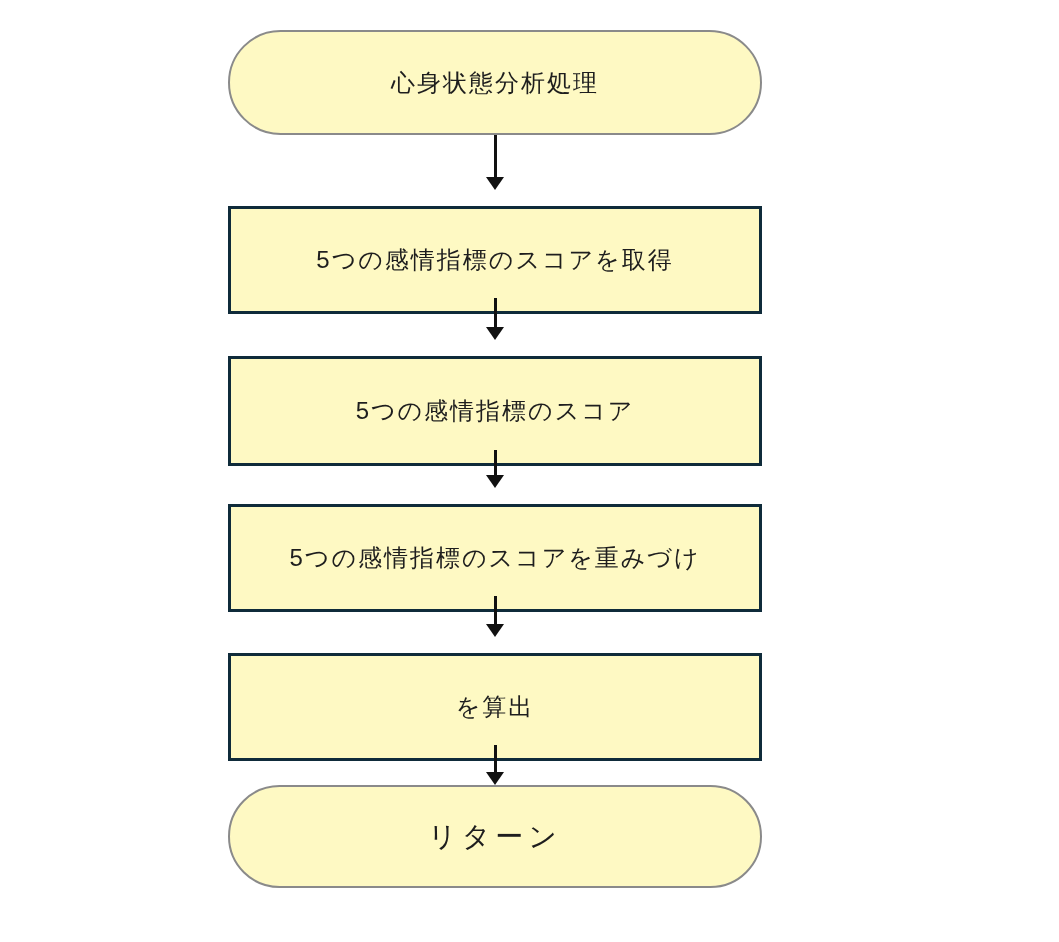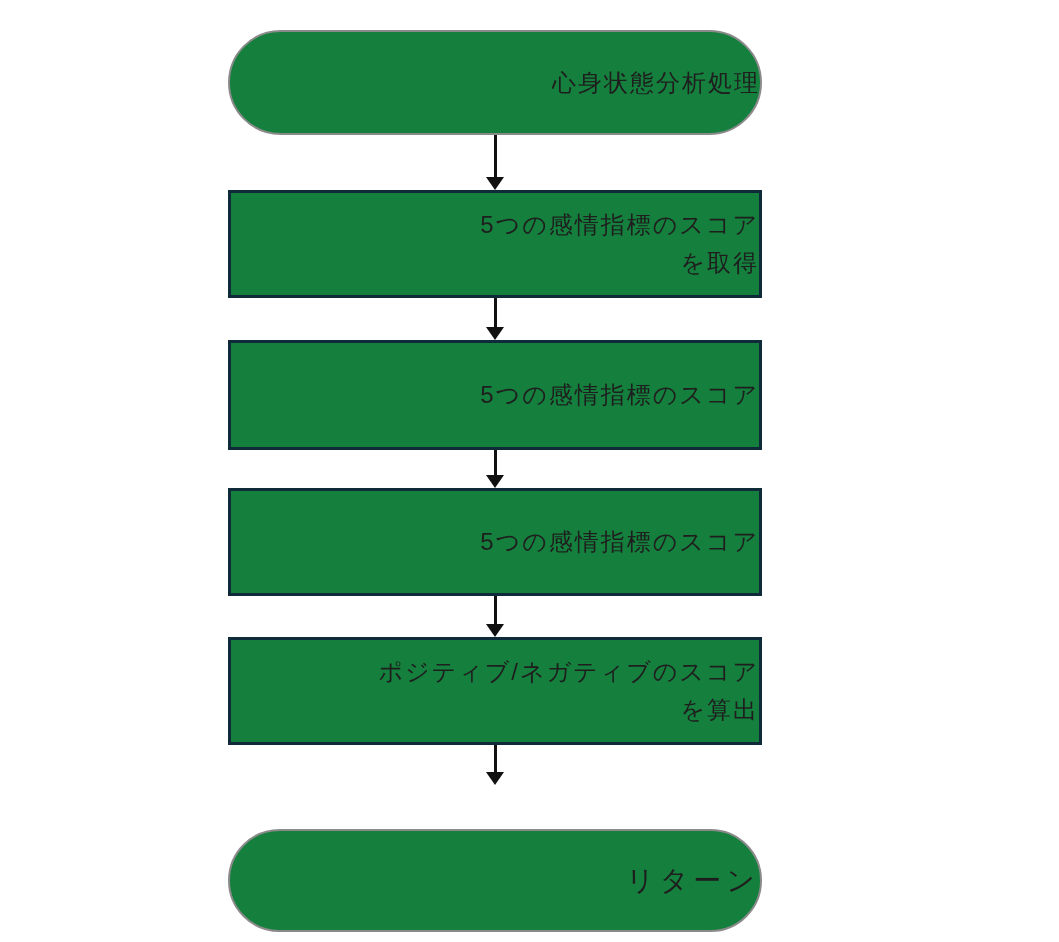--- a/index.html
+++ b/index.html
@@ -21,47 +21,48 @@
     height: 942px;
     background: var(--bg);
     overflow: hidden;
   }
   .node {
     position: absolute;
     left: 228px;
     width: 534px;
     box-sizing: border-box;
     display: flex;
-    flex-direction: column;
+    flex-direction: row;
     justify-content: center;
-    align-items: flex-end;
+    align-items: center;
     text-align: center;
     color: var(--text);
     font-size: 24px;
     line-height: 38px;
     letter-spacing: 2px;
-    background: #15803d;
+    background: #fef9c3;
   }
   .node .line { display: block; white-space: nowrap; }
   .node .line:empty { display: none; }
 
   .terminator {
     border: 2.5px solid var(--terminator-border);
     border-radius: 54px;
   }
   .process {
     border: 3px solid var(--process-border);
+    margin-top: 16px;
   }
 
   #node-start { top: 30px;  height: 105px; }
   #node-step1 { top: 190px; height: 108px; }
   #node-step2 { top: 340px; height: 110px; }
   #node-step3 { top: 488px; height: 108px; }
   #node-step4 { top: 637px; height: 108px; }
-  #node-end   { top: 785px; height: 103px; font-size: 28px; letter-spacing: 5px; margin-top: 44px; }
+  #node-end   { top: 785px; height: 103px; font-size: 28px; letter-spacing: 5px; }
 
   .connector {
     position: absolute;
     left: 495px;
     transform: translateX(-50%);
     display: flex;
     flex-direction: column;
     align-items: center;
   }
   .connector .shaft {
@@ -109,29 +110,29 @@
     <span class="line">5つの感情指標のスコア</span>
   </div>
 
   <div class="connector" id="arrow-3">
     <div class="shaft"></div>
     <div class="head"></div>
   </div>
 
   <div class="node process" id="node-step3">
     <span class="line">5つの感情指標のスコア</span>
+    <span class="line">を重みづけ</span>
   </div>
 
   <div class="connector" id="arrow-4">
     <div class="shaft"></div>
     <div class="head"></div>
   </div>
 
   <div class="node process" id="node-step4">
-    <span class="line">ポジティブ/ネガティブのスコア</span>
     <span class="line">を算出</span>
   </div>
 
   <div class="connector" id="arrow-5">
     <div class="shaft"></div>
     <div class="head"></div>
   </div>
 
   <div class="node terminator" id="node-end">
     <span class="line">リターン</span>

